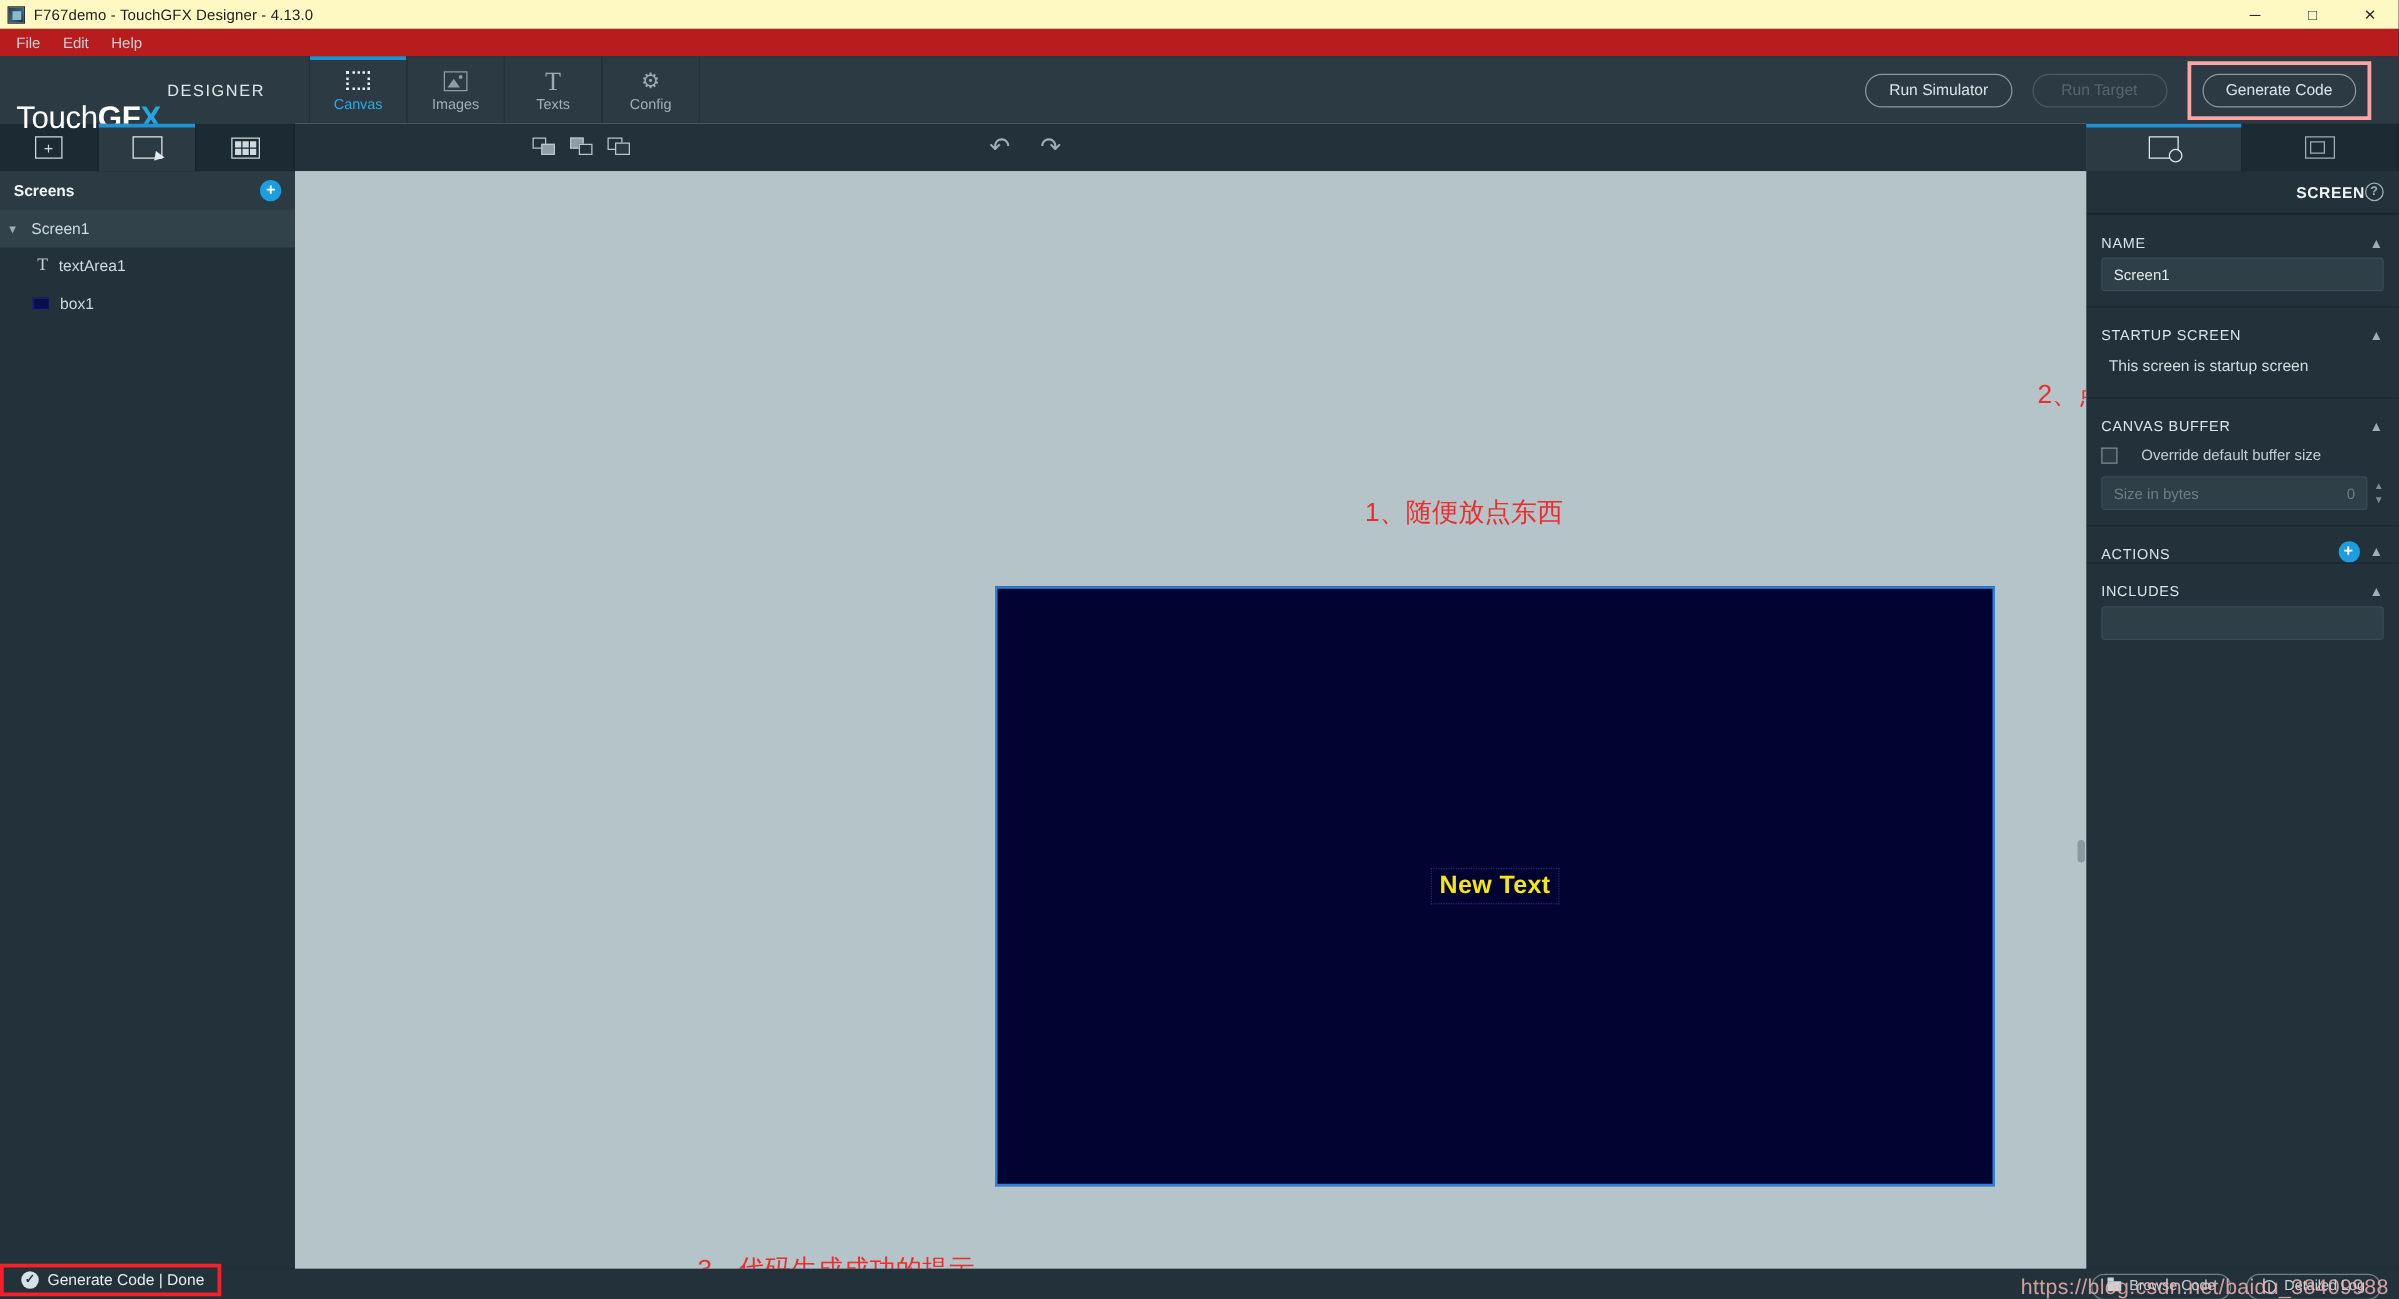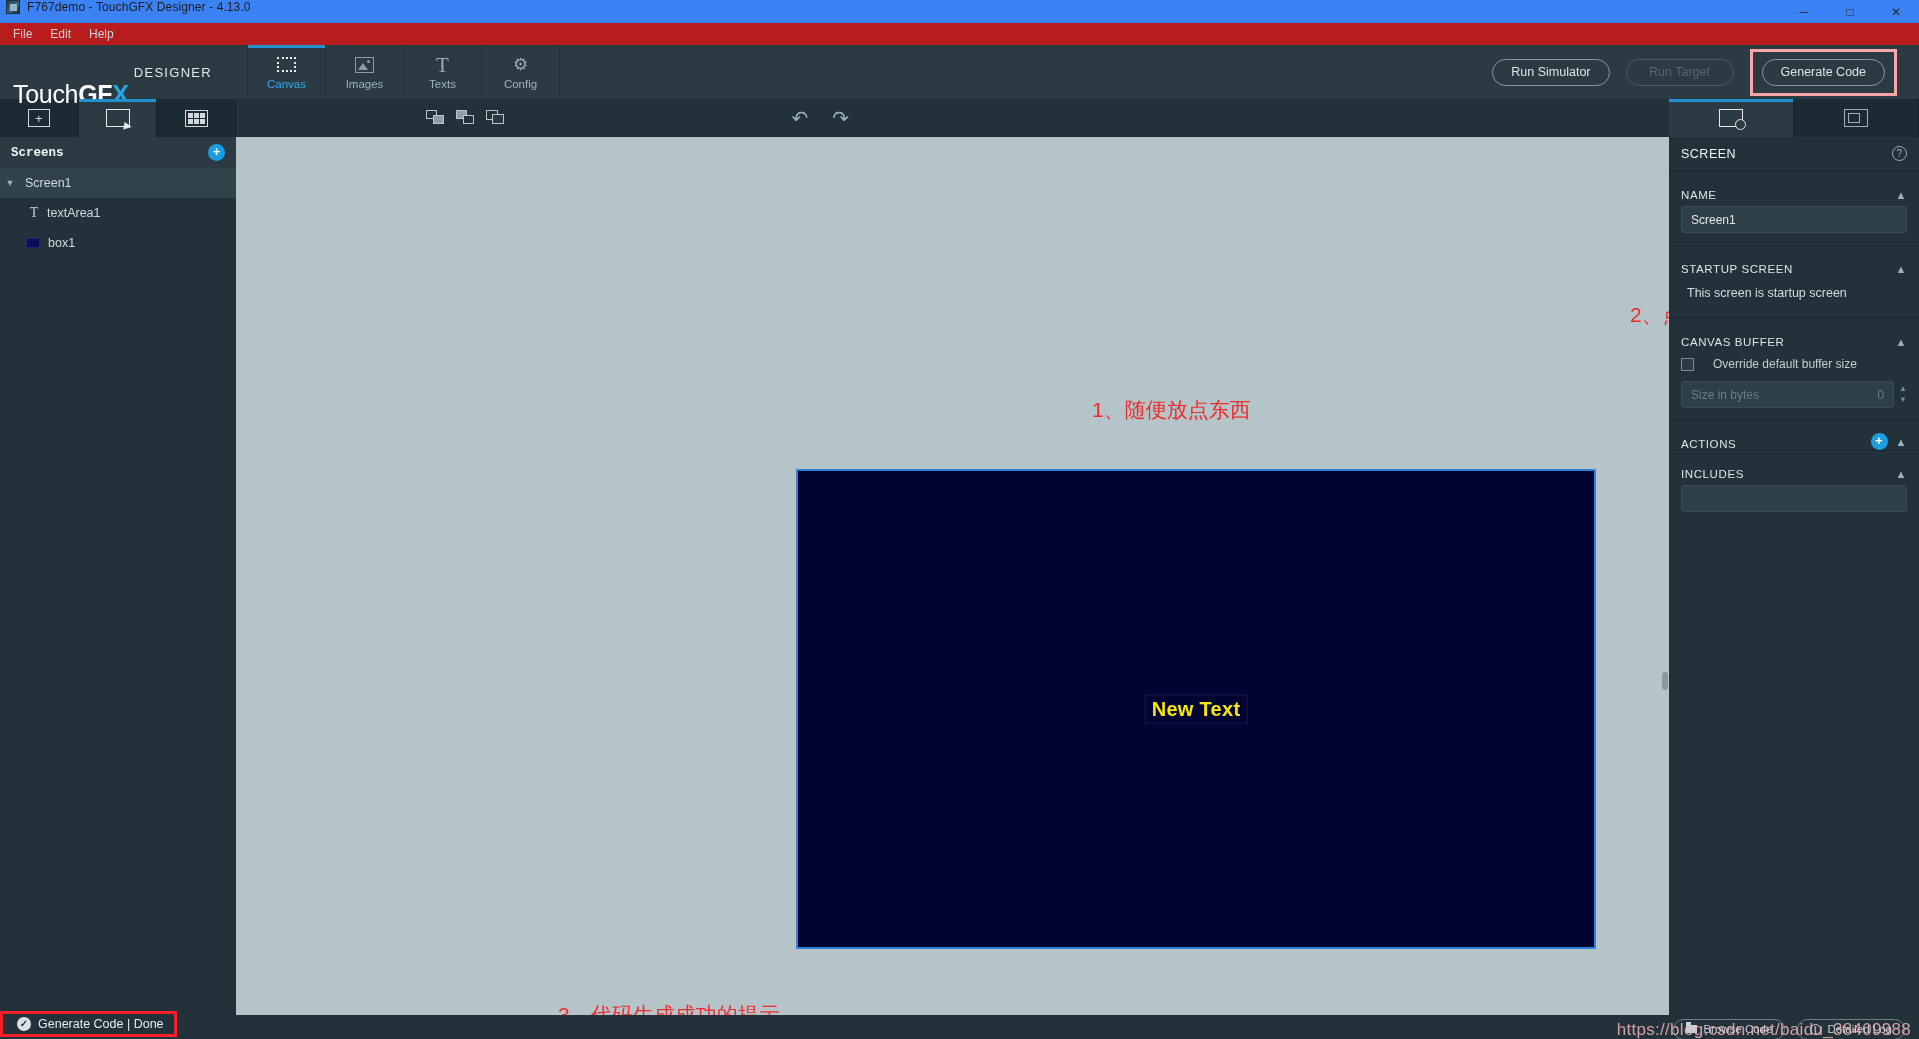--- a/index.html
+++ b/index.html
@@ -6,22 +6,22 @@
   html, body {
     width: 1919px; height: 1039px;
     overflow: hidden;
     background: #1c2b33;
     font-family: "Liberation Sans", sans-serif;
     -webkit-font-smoothing: antialiased;
   }
 
   
   #titlebar {
-    height: 23px; background: #3b82f6;
-    display: flex; 
+    height: 23px; background: #fef9c3;
+    display: flex; align-items: center;
     position: relative;
   }
   #titlebar .app-icon {
     width: 14px; height: 14px; margin: 0 7px 0 6px;
     background: linear-gradient(135deg,#2c3e50 0%, #34657f 55%, #1b2a33 100%);
     border: 1px solid #203038;
     position: relative; flex: none;
   }
   #titlebar .app-icon:after {
     content:""; position:absolute; left:3px; top:3px; width:7px; height:7px;
@@ -114,21 +114,21 @@
   .sq-plus { width:22px;height:18px;border:1.6px solid #cfd9de;display:flex;align-items:center;justify-content:center;color:#cfd9de;font-size:13px;line-height:1; }
   .sq-cursor { width:24px;height:18px;border:1.6px solid #e2eaee; position:relative; }
   .sq-cursor:after { content:"\25B6"; position:absolute; right:-3px; bottom:-5px; font-size:10px; color:#e2eaee; transform: rotate(10deg);}
   .sq-grid { width:23px;height:17px;border:1.6px solid #cfd9de; display:grid; grid-template-columns:1fr 1fr 1fr; grid-template-rows:1fr 1fr; gap:1px; padding:2px;}
   .sq-grid i { background:#cfd9de; display:block; }
 
   #lp-header {
     height: 31px; background: #2b3a43; display: flex; align-items: center;
     padding: 0 11px; justify-content: space-between;
   }
-  #lp-header .t { font-size: 12.5px; color: #eef4f6; font-weight: bold; font-family: Liberation Mono, monospace; }
+  #lp-header .t { font-size: 12.5px; color: #eef4f6; font-weight: bold; }
   .blue-plus {
     width: 17px; height: 17px; border-radius: 50%; background: #1b9ee0;
     color: #fff; font-size: 13px; line-height: 16px; text-align: center; font-weight: bold;
   }
   #tree { padding-top: 0px; }
   .trow { height: 30px; display: flex; align-items: center; font-size: 12.5px; color: #cfdae0; }
   .trow.sel { background: #32424b; }
   .trow .caret { width: 20px; text-align: center; font-size: 9px; color: #9db0b8; }
   .trow.child { padding-left: 26px; }
   .t-icon-text { font-family:"Liberation Serif", serif; font-size:14px; color:#c3ced4; width:16px; text-align:center; }
@@ -182,22 +182,22 @@
   #rp-tabs { height: 38px; display: flex; background: #1b2a33; }
   .rptab { flex:1; display:flex; align-items:center; justify-content:center; position: relative; border-right:1px solid #16232a;}
   .rptab.active { background:#2c3b43; }
   .rptab.active:before { content:""; position:absolute;left:0;right:0;top:0;height:3px;background:#2092cf; }
   .sq-screen { width:24px;height:18px;border:1.6px solid #e2eaee; position:relative; }
   .sq-screen:after { content:""; position:absolute; right:-4px; bottom:-4px; width:9px;height:9px;border-radius:50%;background:#2c3b43;border:1.4px solid #e2eaee; }
   .sq-widget { width:24px;height:18px;border:1.6px solid #9fb0b8; position:relative; }
   .sq-widget:after { content:""; position:absolute; left:3px; top:3px; width:10px;height:8px;border:1.4px solid #9fb0b8;}
 
   #rp-title {
-    height: 34px; display: flex; align-items: center; justify-content: space-between;
-    padding: 0 12px; color: #eef4f6; font-size: 12.5px; font-weight: normal;
+    height: 34px; display: flex; align-items: center; justify-content: flex-end;
+    padding: 0 12px; color: #eef4f6; font-size: 12.5px; font-weight: bold;
     letter-spacing: .5px; border-bottom: 1px solid #1a2830;
   }
   .helpicon {
     width: 15px; height: 15px; border-radius: 50%; border: 1.4px solid #9db0b8;
     color: #9db0b8; font-size: 10px; line-height: 13px; text-align: center;
   }
   .section-head {
     height: 30px; display: flex; align-items: flex-end; justify-content: space-between;
     padding: 0 12px; color: #dbe4e8; font-size: 11.5px; letter-spacing: .6px;
     border-top: 1px solid #1a2830;

